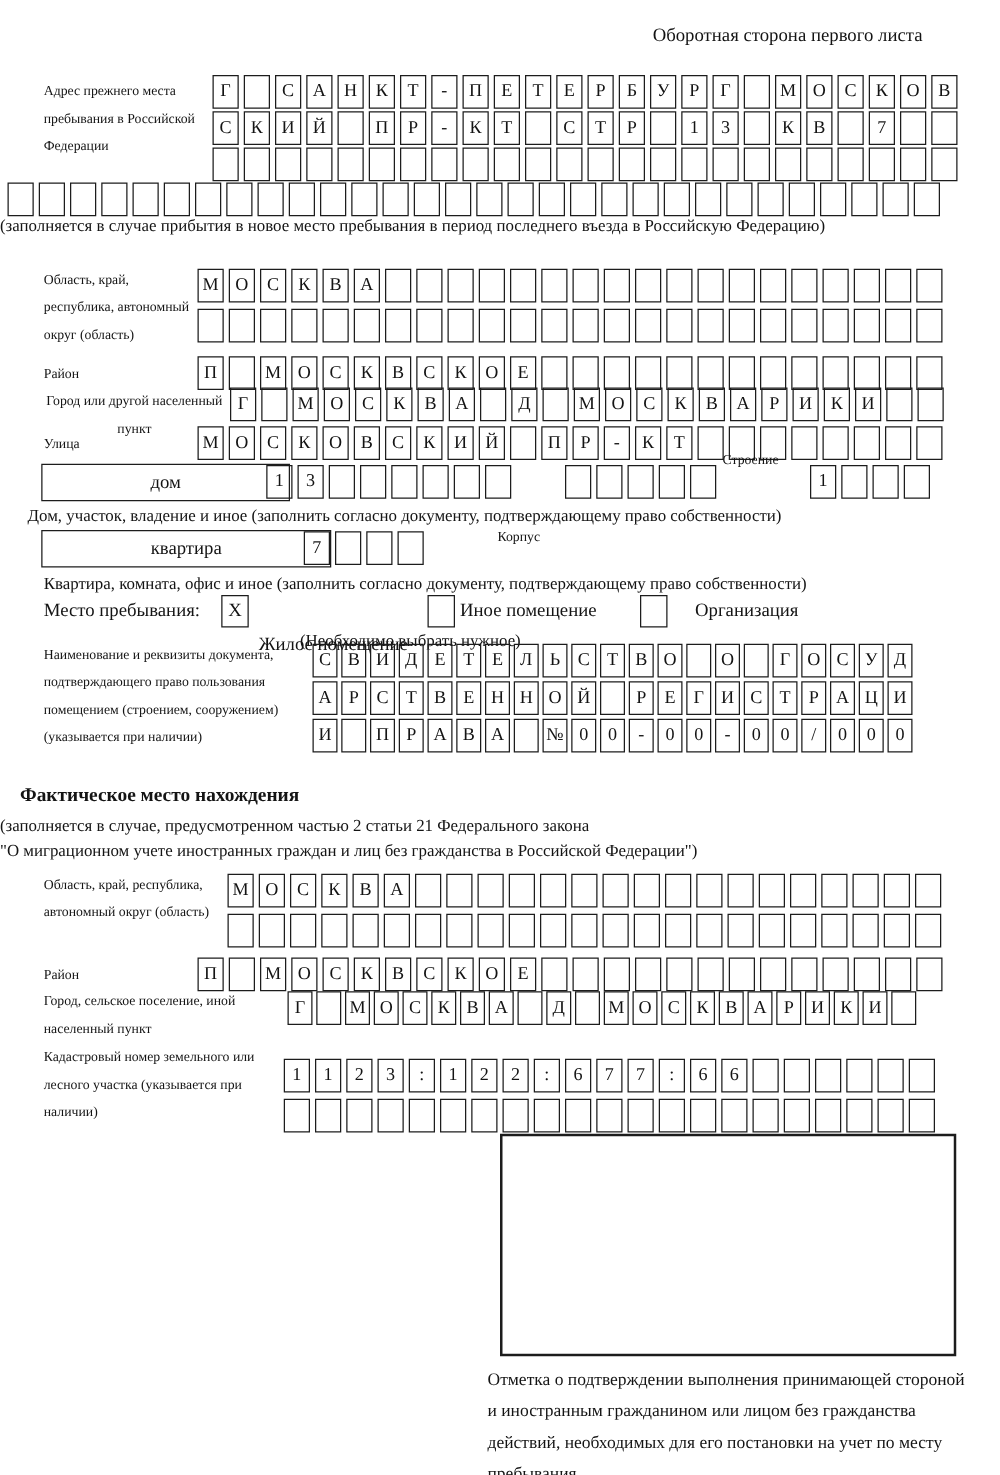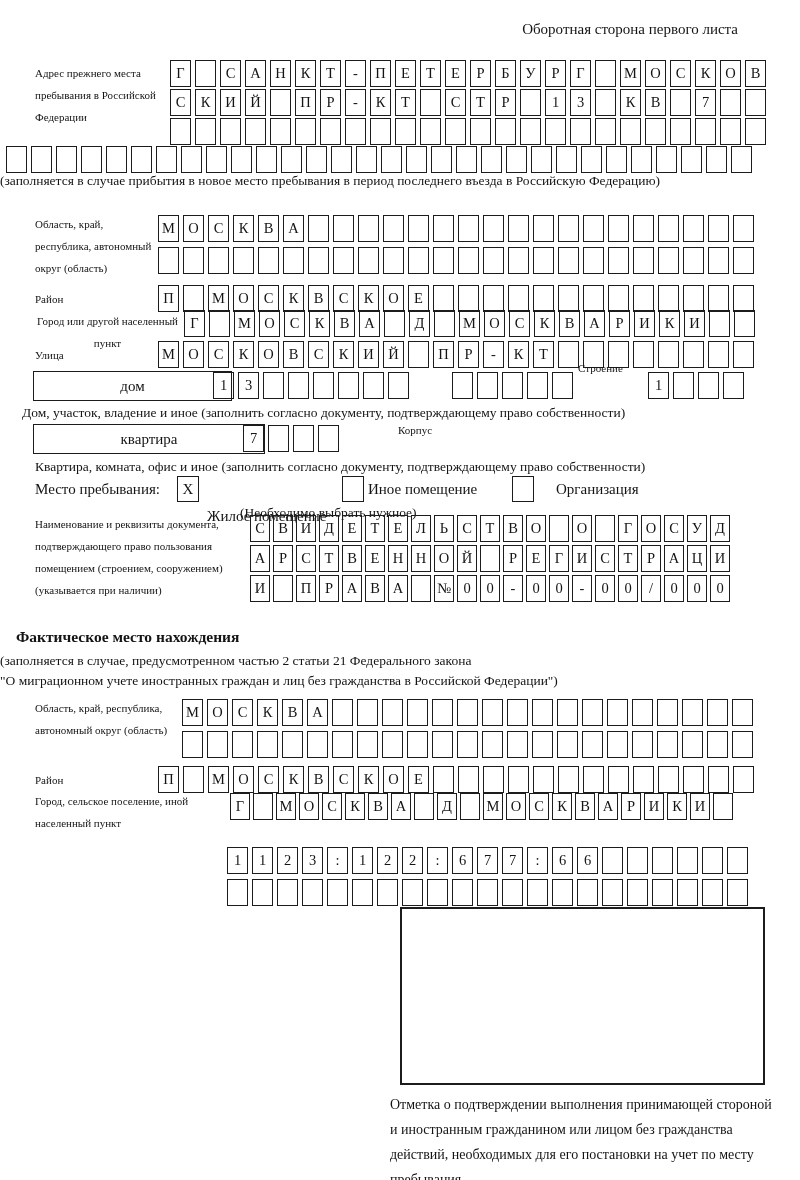--- a/index.html
+++ b/index.html
@@ -513,20 +513,21 @@
       <span class="cell">К</span>
       <span class="cell">В</span>
       <span class="cell">А</span>
       <span class="cell">Р</span>
       <span class="cell">И</span>
       <span class="cell">К</span>
       <span class="cell">И</span>
       <span class="cell"></span>
     </div>
 
+  <div class="label" style="left:35px; top:835px; width:172px;">Кадастровый номер земельного или лесного участка (указывается при наличии)</div>
   <div class="cells" style="left:227px; top:847px;">
       <span class="cell">1</span>
       <span class="cell">1</span>
       <span class="cell">2</span>
       <span class="cell">3</span>
       <span class="cell">:</span>
       <span class="cell">1</span>
       <span class="cell">2</span>
       <span class="cell">2</span>
       <span class="cell">:</span>

